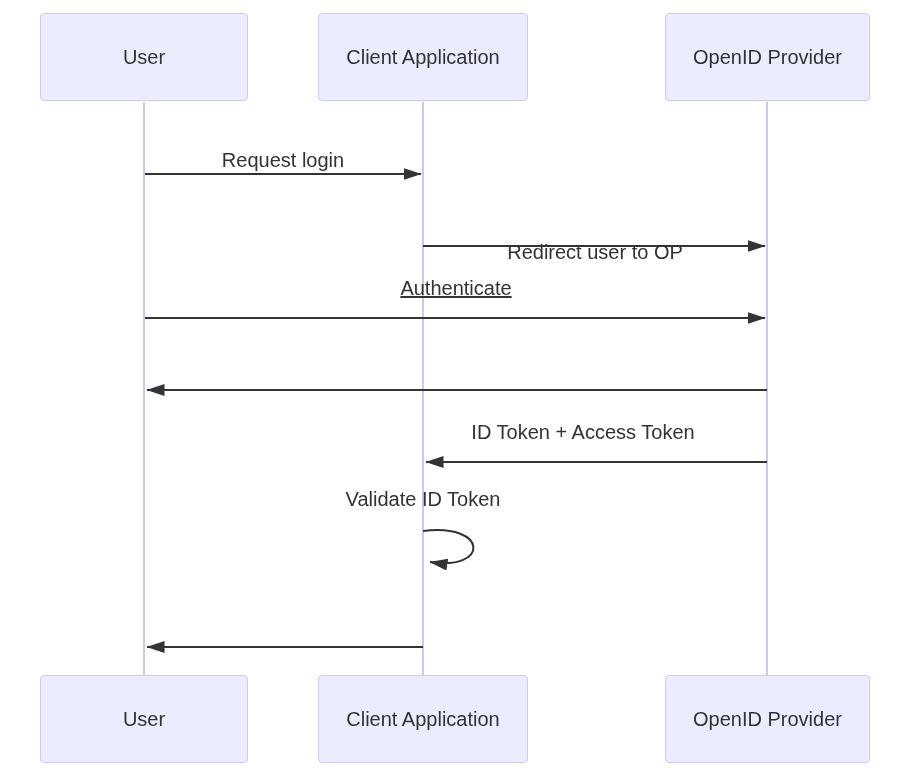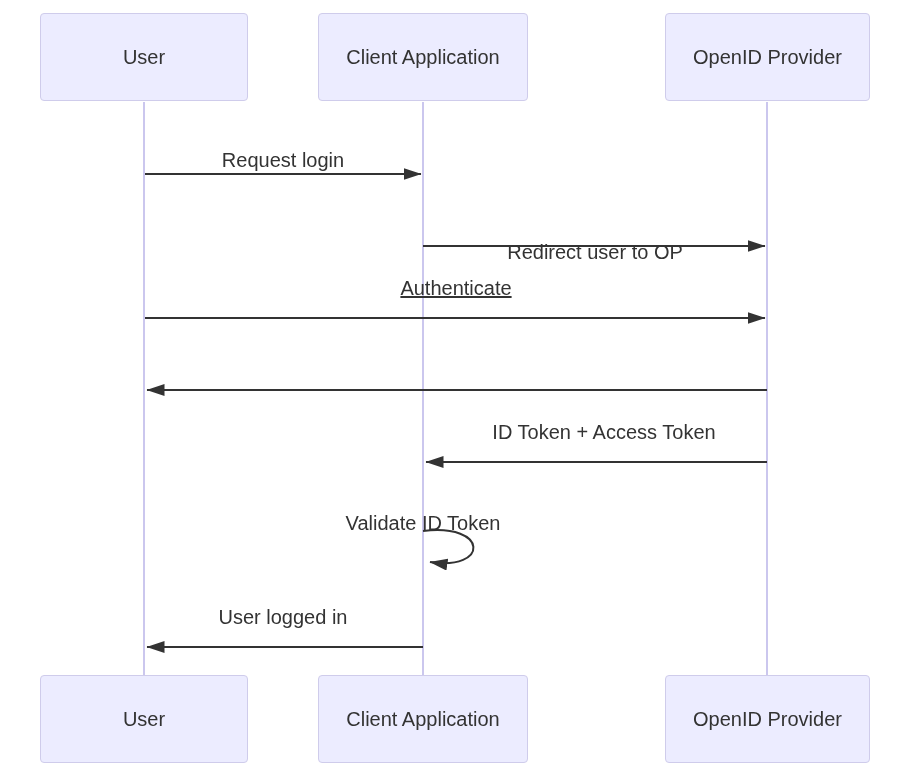--- a/index.html
+++ b/index.html
@@ -46,22 +46,22 @@
   .a-client-top{left:318px;top:13px;width:210px;}
   .a-openid-top{left:665px;top:13px;width:205px;}
   .a-user-bot{left:40px;top:675px;width:208px;}
   .a-client-bot{left:318px;top:675px;width:210px;}
   .a-openid-bot{left:665px;top:675px;width:205px;}
   
   .m0{left:283px;top:148px;}
   .m1{left:595px;top:204px;margin-top:36px;}
   .m2{left:456px;top:276px;text-decoration:underline;}
   .m3{left:456px;top:348px;}
-  .m4{left:604px;top:420px;text-align:center;}
-  .m5{left:423px;top:487px;margin-top:24px;}
+  .m4{left:583px;top:420px;text-align:center;}
+  .m5{left:423px;top:487px;}
   .m6{left:283px;top:605px;}
 </style>
 </head>
 <body>
 
 <div class="diagram">
 
   <svg width="902" height="780" viewBox="0 0 902 780">
     <defs>
       <marker id="arrowhead" markerUnits="userSpaceOnUse" markerWidth="20" markerHeight="14" refX="17.5" refY="6" orient="auto">
@@ -88,15 +88,14 @@
 
   <div class="actor-box a-user-bot">User</div>
   <div class="actor-box a-client-bot">Client Application</div>
   <div class="actor-box a-openid-bot">OpenID Provider</div>
 
   <div class="msg-label m0">Request login</div>
   <div class="msg-label m1">Redirect user to OP</div>
   <div class="msg-label m2">Authenticate</div>
   <div class="msg-label m4">ID Token + Access Token</div>
   <div class="msg-label m5">Validate ID Token</div>
-  <div class="msg-label m6">User logged in</div>
 
 </div>
 
 </body></html>

